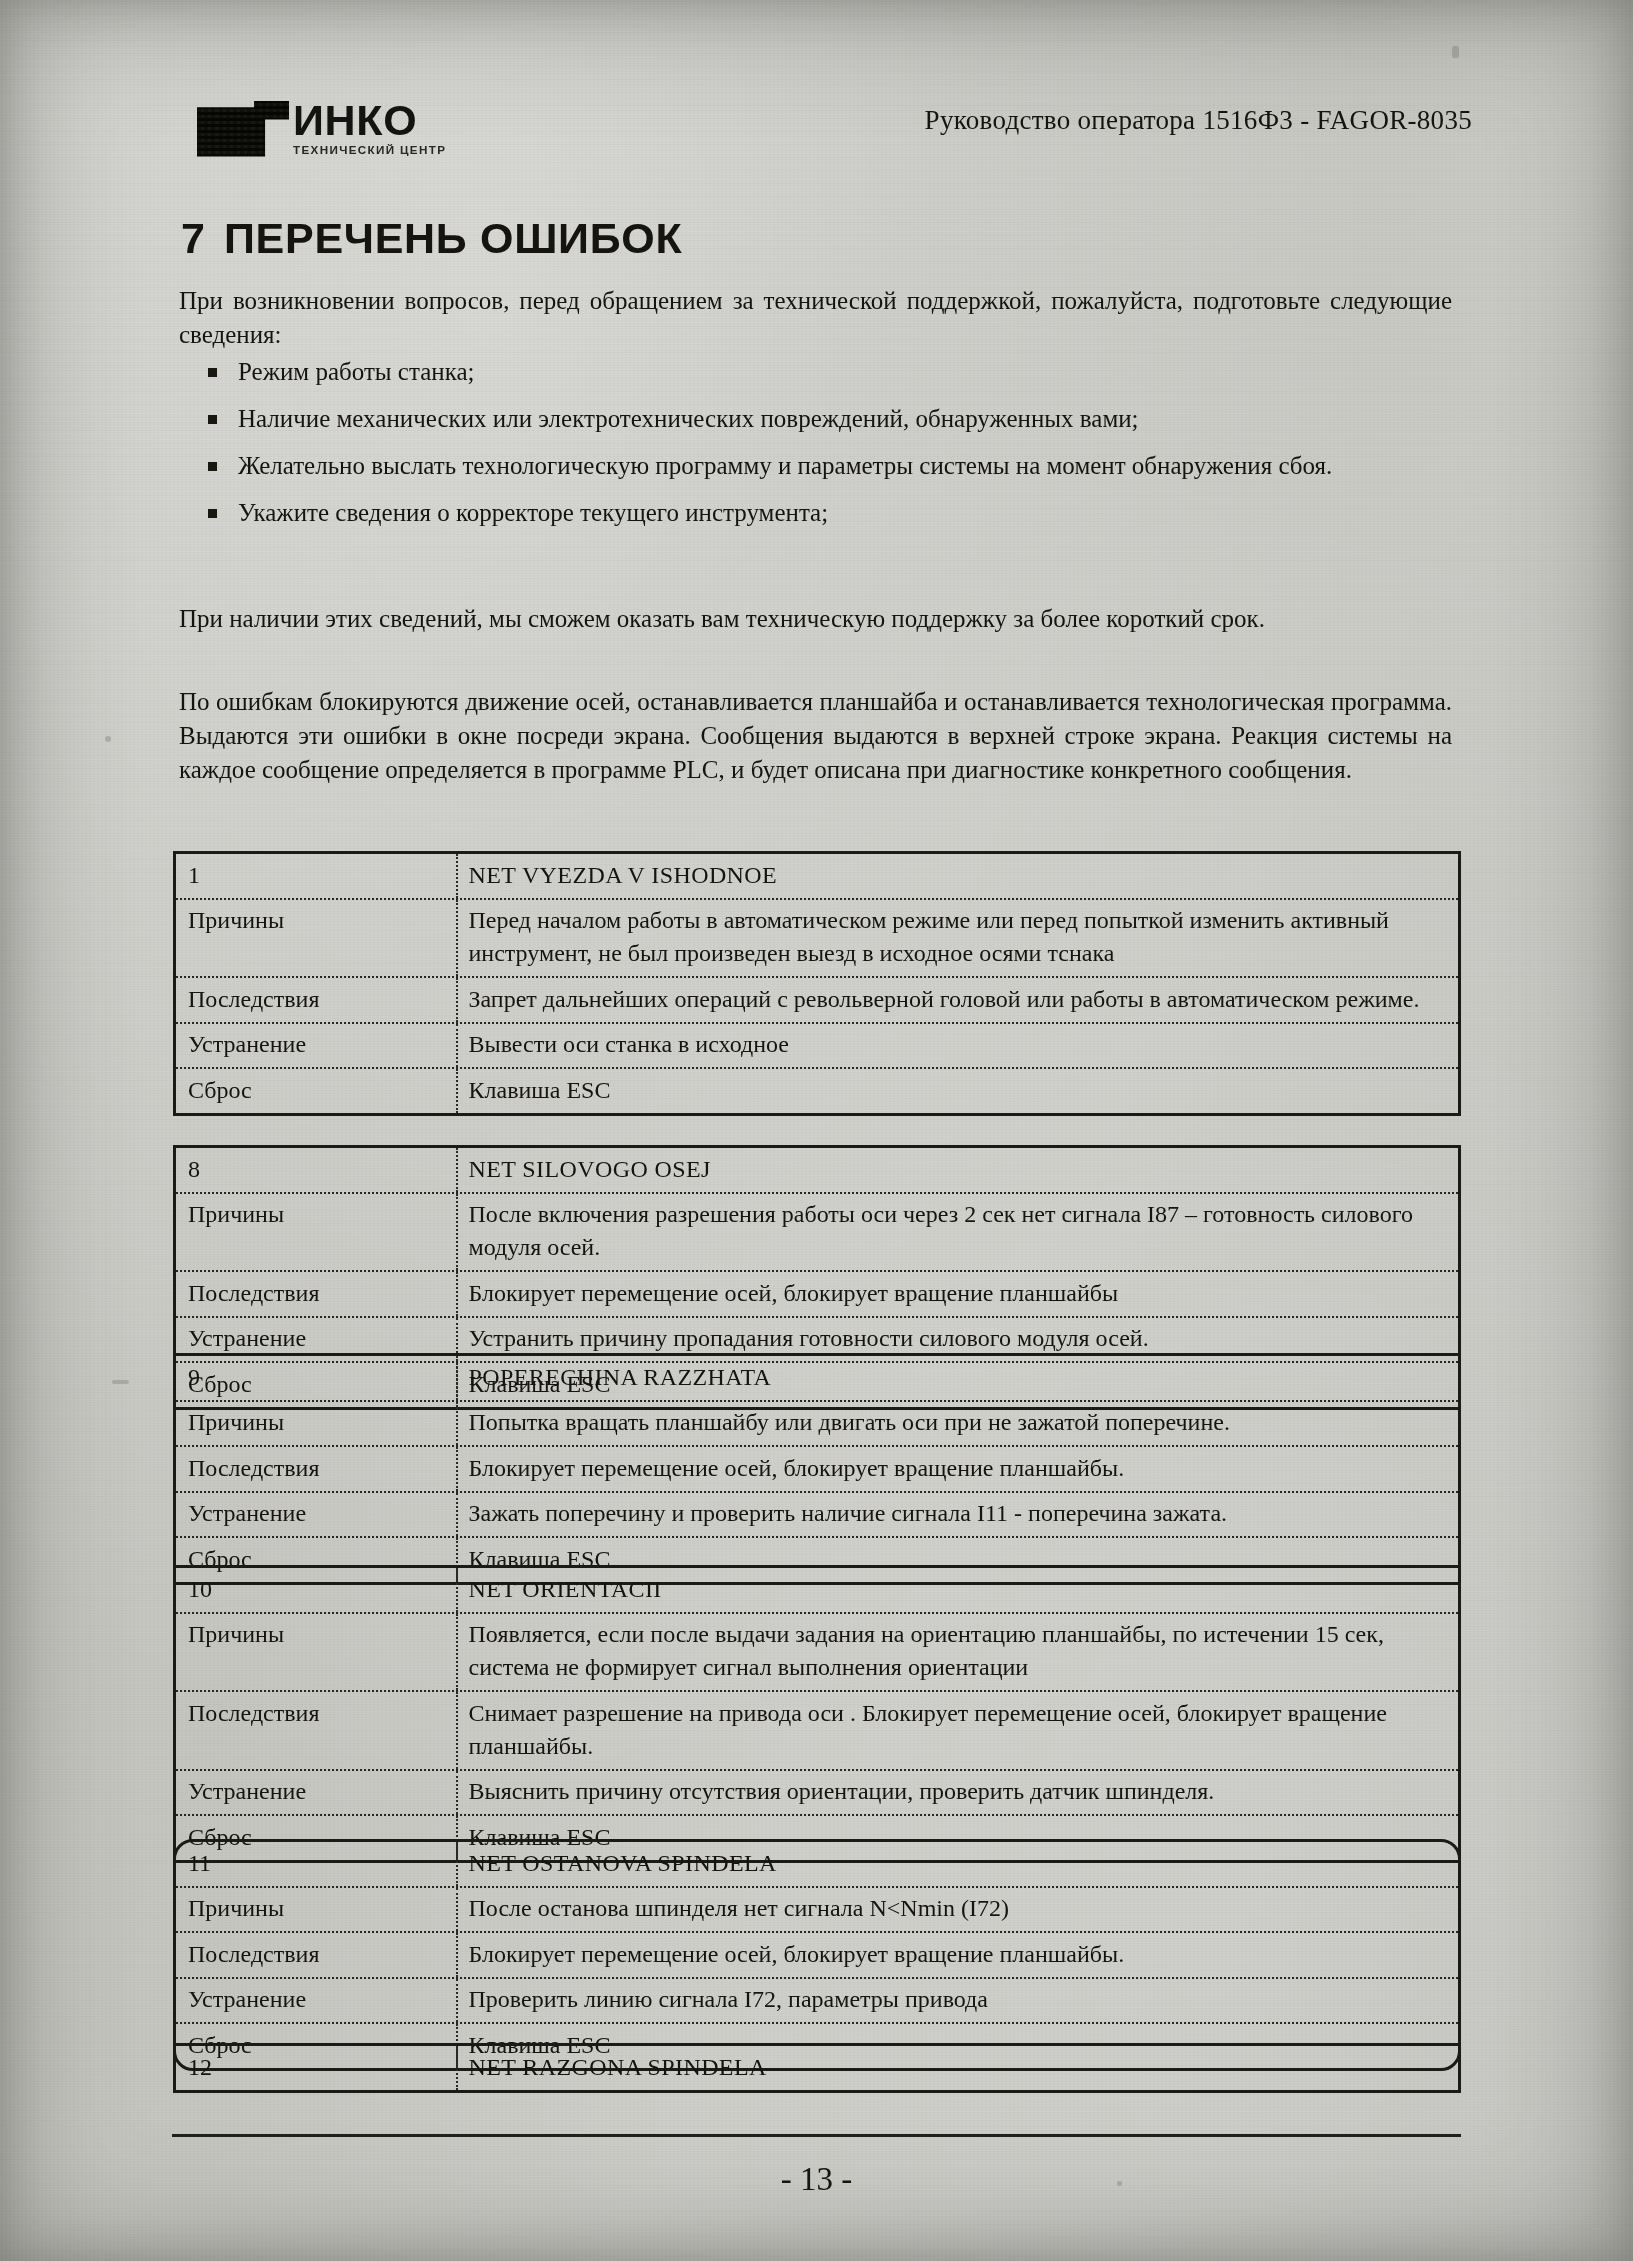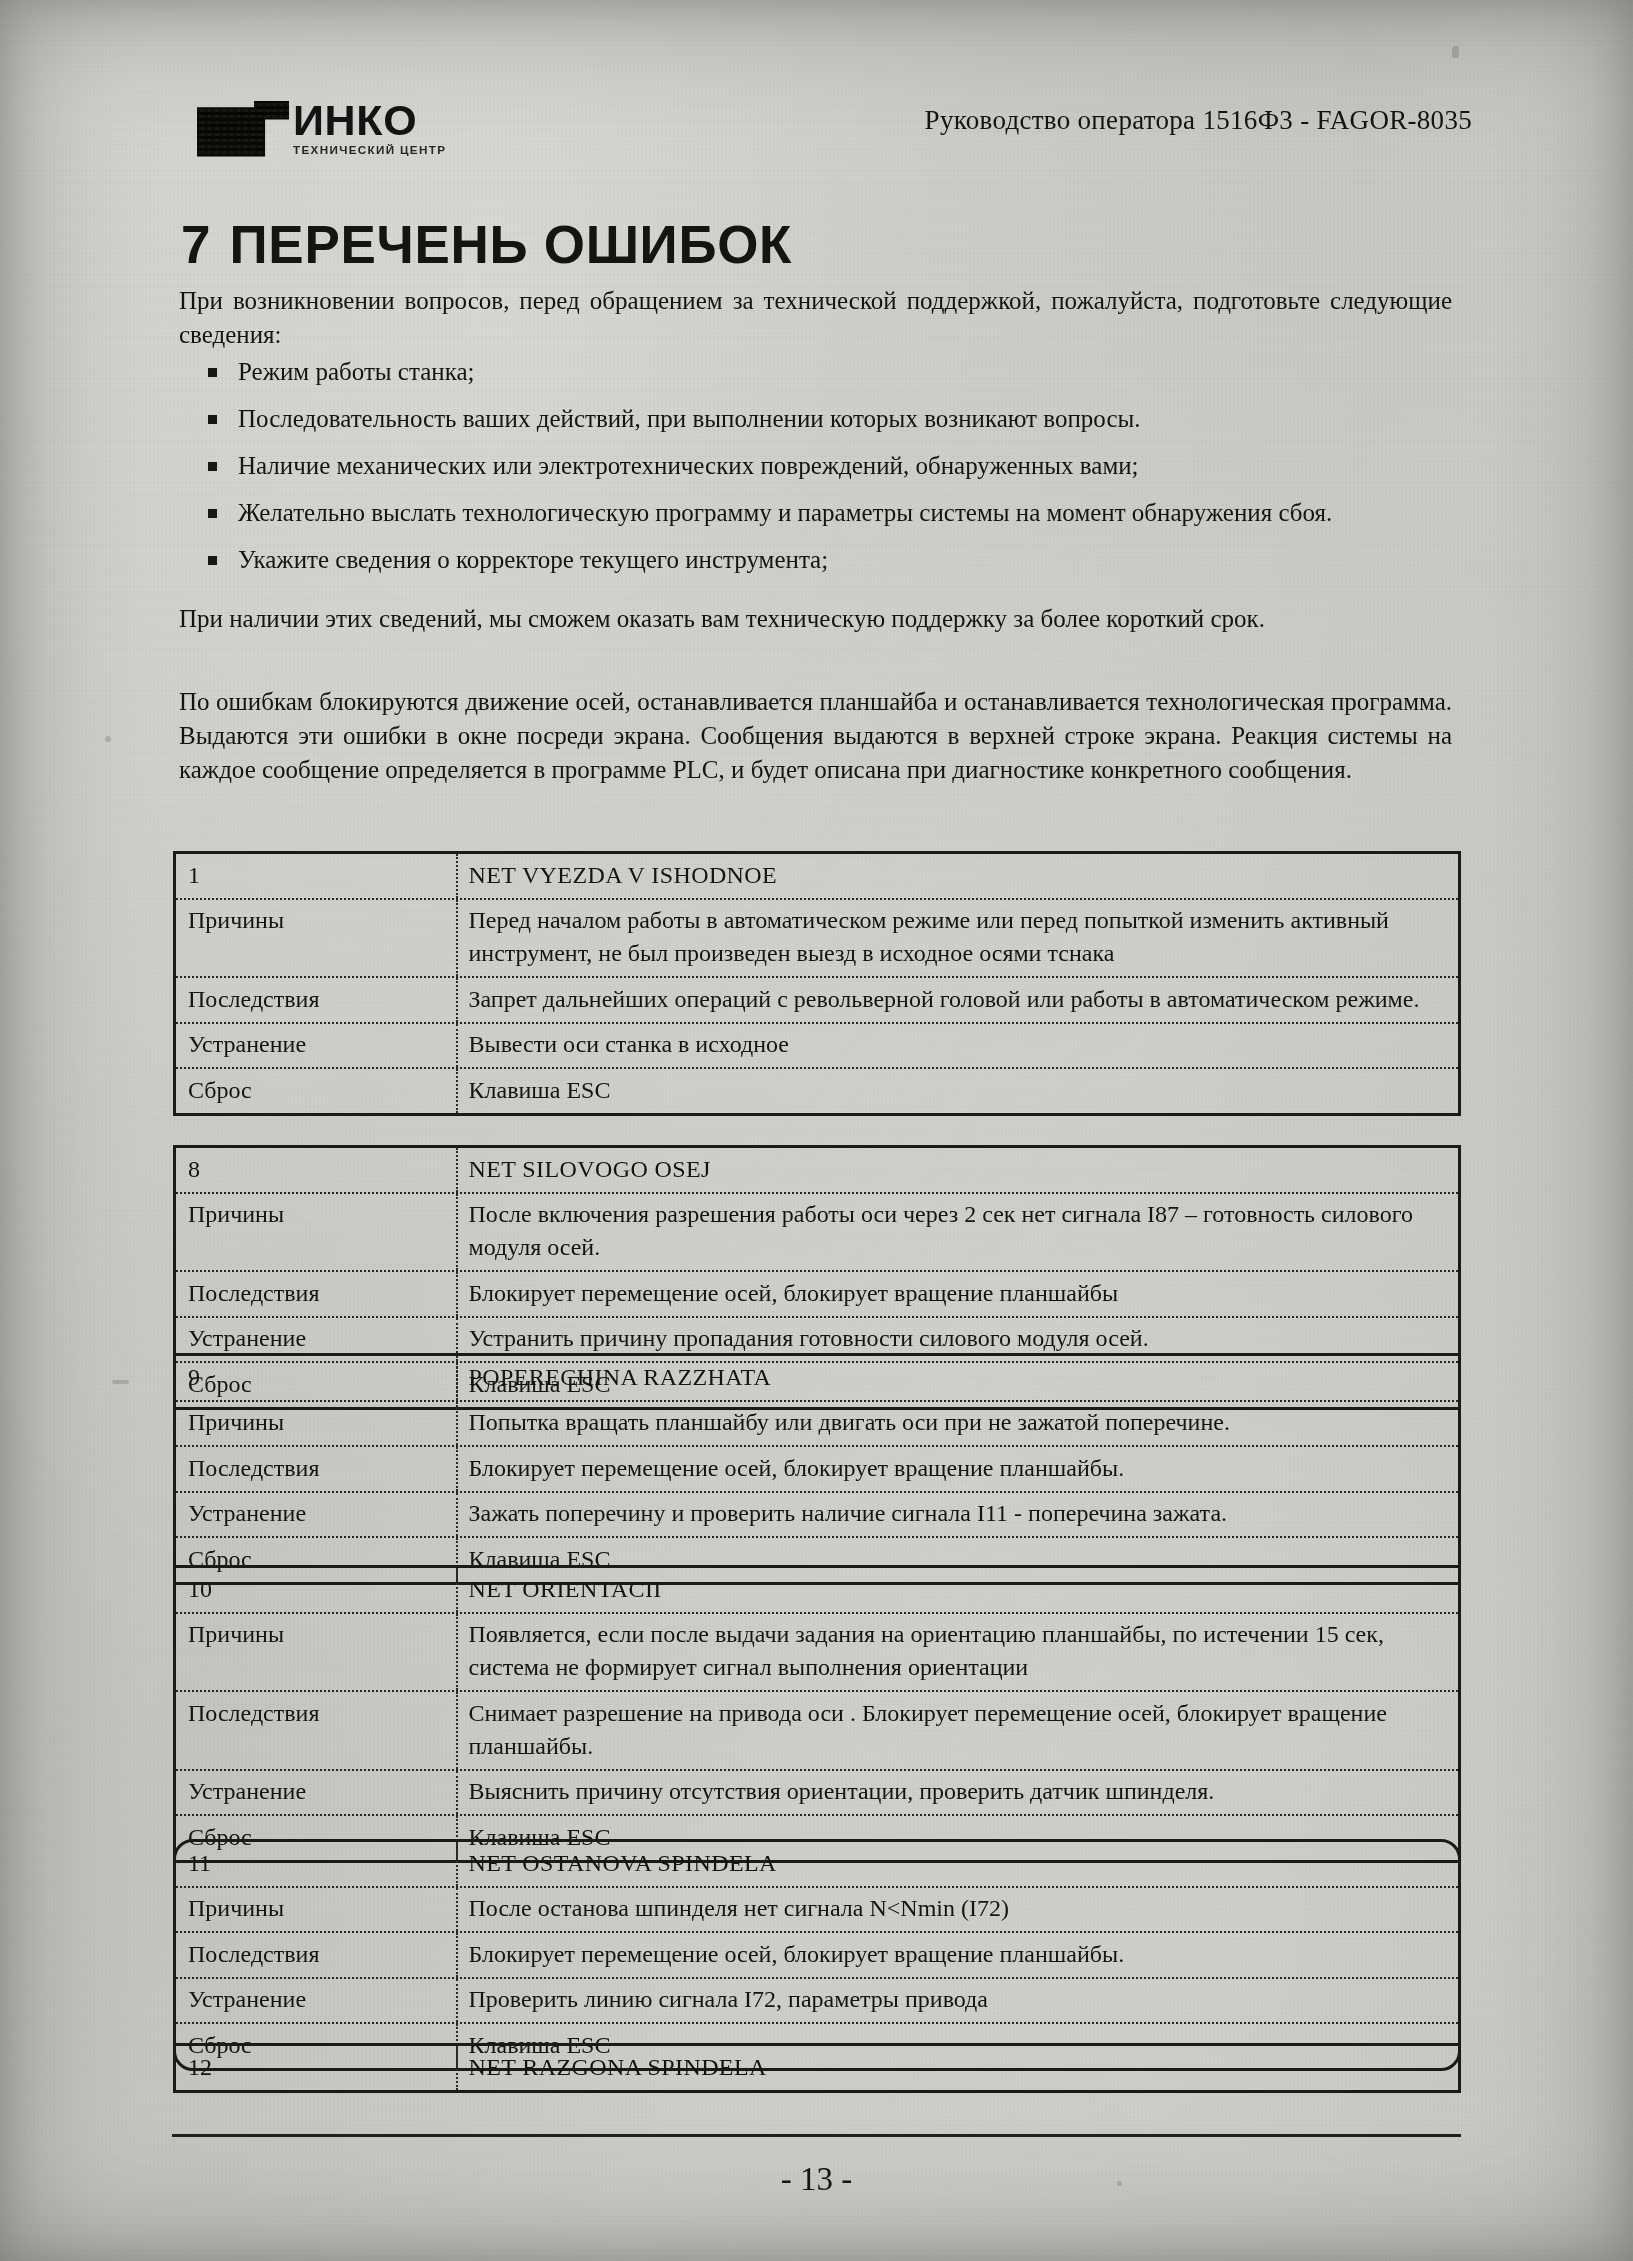--- a/index.html
+++ b/index.html
@@ -57,21 +57,21 @@
   }
   .doc-title{
     position:absolute;right:197px;top:105px;
     font-size:27px;letter-spacing:0.3px;white-space:nowrap;color:#16150f;
   }
 
   
   .section-title{
     position:absolute;left:181px;top:214px;
     font-family:"Liberation Sans", sans-serif;
-    font-weight:bold;font-size:53px;letter-spacing:0.7px;
+    font-weight:bold;font-size:43px;letter-spacing:0.7px;
   }
   .section-title .num{margin-right:18.4px;}
 
   .para{
     position:absolute;left:179px;width:1273px;
     font-size:25px;line-height:34px;text-align:justify;
   }
   .para.p1{top:284px;}
   .para.p2{top:602px;}
   .para.p3{top:685px;}
@@ -149,21 +149,20 @@
   </div>
 
   <div class="section-title">
     <span class="num">7</span><span>ПЕРЕЧЕНЬ ОШИБОК</span>
   </div>
 
   <div class="para p1">При возникновении вопросов, перед обращением за технической поддержкой, пожалуйста, подготовьте следующие сведения:</div>
 
   <ul class="bullets">
     <li><span class="sq"></span><span>Режим работы станка;</span></li>
-    <li><span class="sq"></span><span>Последовательность ваших действий, при выполнении которых возникают вопросы.</span></li>
     <li><span class="sq"></span></li>
     <li><span class="sq"></span><span>Наличие механических или электротехнических повреждений, обнаруженных вами;</span></li>
     <li class="just"><span class="sq"></span><span>Желательно выслать технологическую программу и параметры системы на момент обнаружения сбоя.</span></li>
     <li><span class="sq"></span><span>Укажите сведения о корректоре текущего инструмента;</span></li>
   </ul>
 
   <div class="para p2">При наличии этих сведений, мы сможем оказать вам техническую поддержку за более короткий срок.</div>
   <div class="para p3">По ошибкам блокируются движение осей, останавливается планшайба и останавливается технологическая программа. Выдаются эти ошибки в окне посреди экрана. Сообщения выдаются в верхней строке экрана. Реакция системы на каждое сообщение определяется в программе PLC, и будет описана при диагностике конкретного сообщения.</div>
 
   <div class="err-table" style="top:851px;">

